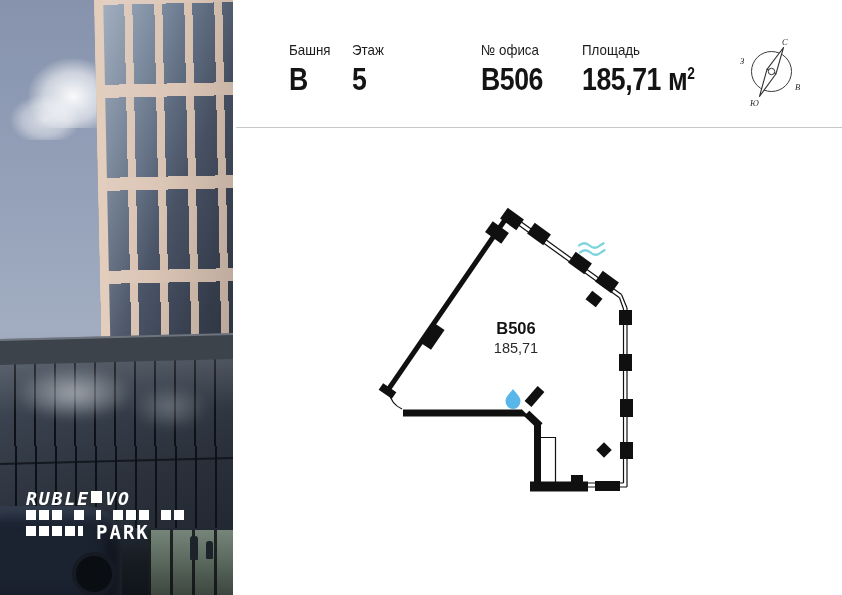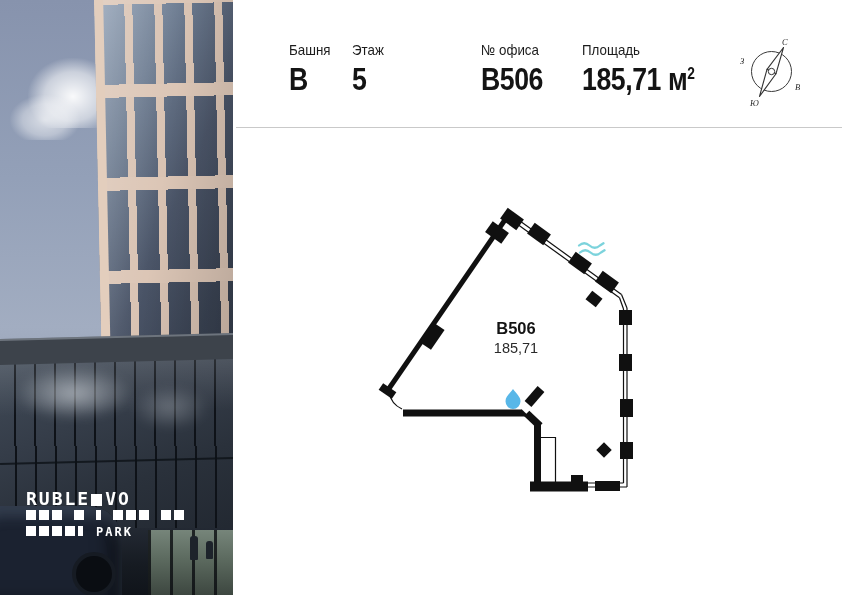--- a/index.html
+++ b/index.html
@@ -44,28 +44,28 @@
   .p2{left:206px;top:541px;width:7px;height:18px;}
   .car{position:absolute;left:-16px;top:506px;width:138px;height:100px;background:#1b2230;
        border-radius:16px 34px 6px 6px;
        box-shadow:inset 0 10px 14px rgba(130,150,180,.28), inset -12px -4px 18px rgba(0,0,0,.6);}
   .wheel{position:absolute;left:72px;top:552px;width:36px;height:36px;border-radius:50%;
        background:#0a0d12;border:4px solid #161b23;}
 
   
   .logo{position:absolute;left:26px;top:491px;color:#ffffff;
         font-family:"DejaVu Sans Mono",monospace;font-weight:bold;}
-  .lg-line{display:flex;align-items:flex-end;white-space:nowrap;}
+  .lg-line{display:flex;align-items:flex-start;white-space:nowrap;font-style:italic;}
   .lg-text{font-size:18px;letter-spacing:2px;line-height:15px;}
   .lg-blockrow{display:flex;margin-top:4px;margin-bottom:4px;height:10px;}
   .blk{width:10px;height:10px;background:#fff;margin-right:3px;display:inline-block;}
   .blkn{width:5px;height:10px;background:#fff;margin-right:3px;display:inline-block;}
   .gp{width:9px;display:inline-block;}
   .lg-inlineblock{width:11px;height:12px;background:#fff;display:inline-block;margin:0 3px 0 1px;}
-  .lg-park{margin-left:10px;font-size:12px;letter-spacing:2px;line-height:12px;}
+  .lg-park{margin-left:10px;font-size:19px;letter-spacing:2px;line-height:12px;}
 
   
   .field{position:absolute;top:42px;}
   .flabel{font-size:14.5px;color:#1c1c1c;transform:scaleX(.92);transform-origin:left;white-space:nowrap;}
   .fvalue{margin-top:4px;font-size:31px;font-weight:600;color:#141414;letter-spacing:-.5px;
           transform:scaleX(.86);transform-origin:left;white-space:nowrap;}
   .fvalue sup{font-size:16px;}
   .divider{position:absolute;left:236px;right:0;top:127px;height:1px;background:#c9c9c9;}
 
   .compass{position:absolute;left:728px;top:26px;}

